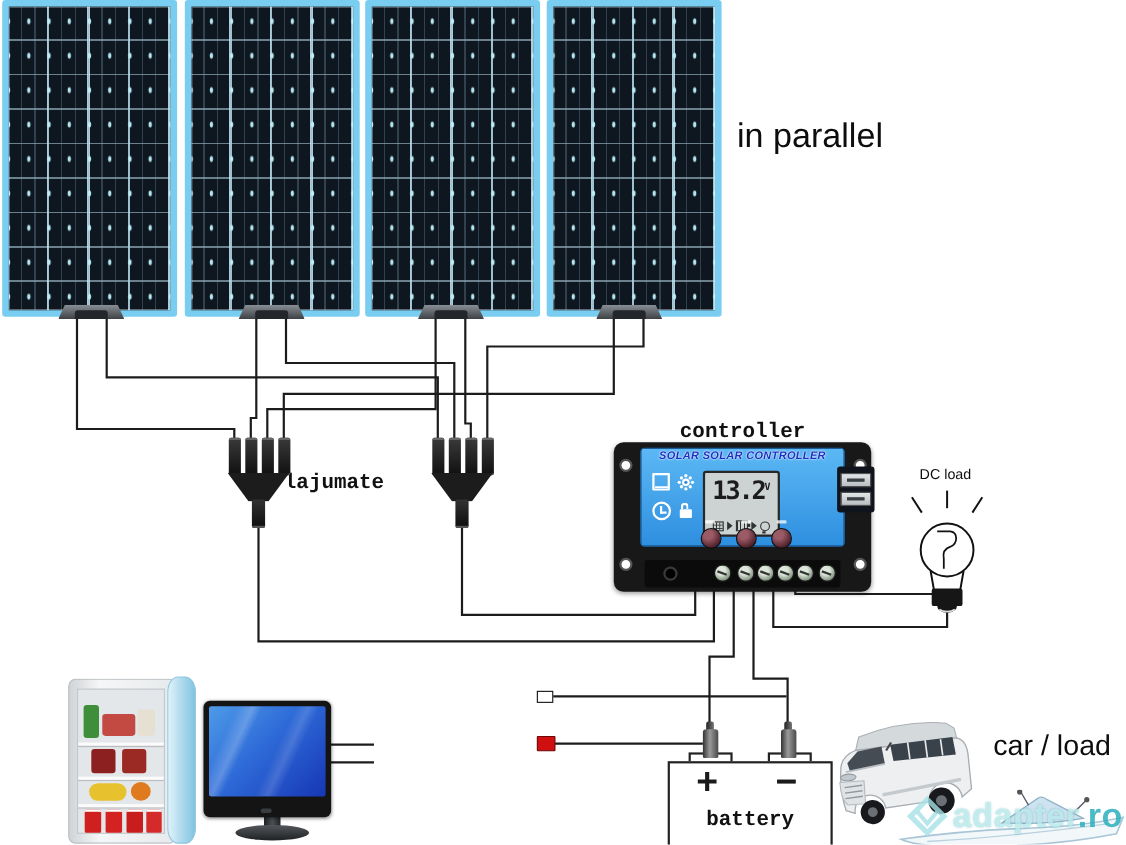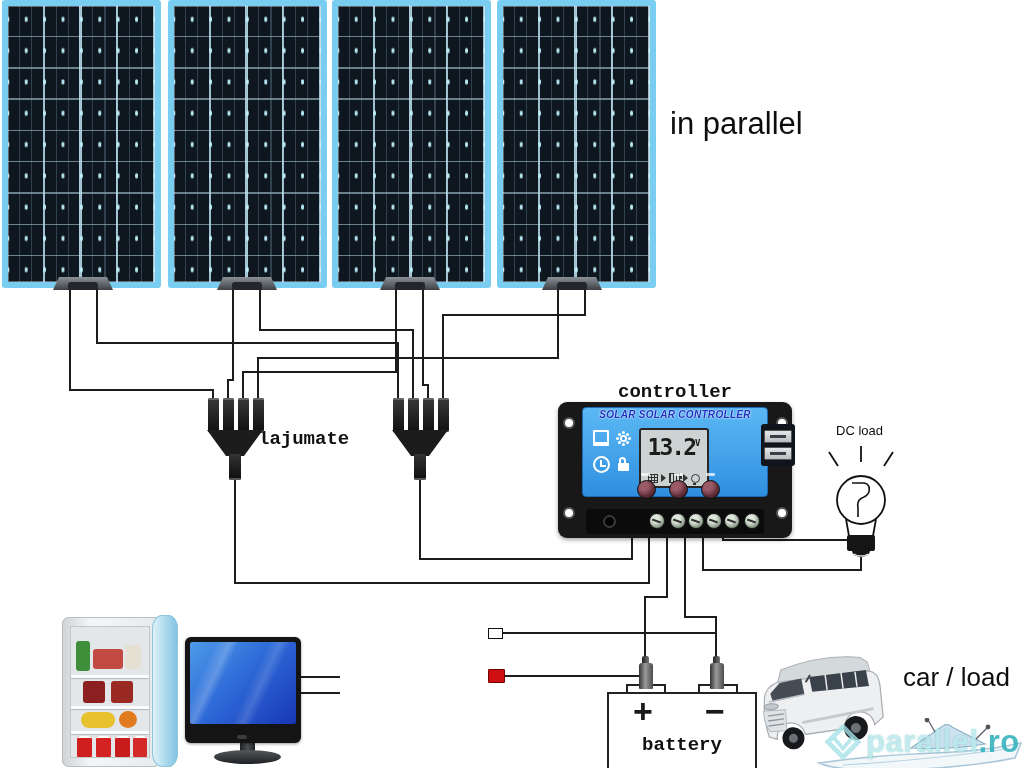--- a/index.html
+++ b/index.html
@@ -356,16 +356,16 @@
       <circle cx="173" cy="9" r="2.4" fill="#555"></circle>
     <path d="M4,45 Q60,37 120,35 Q170,33 206,25 L200,40 Q140,52 60,52 Q20,52 4,45 Z" fill="#f2f7fa" stroke="#a9c6d8" stroke-width="1.5"></path>
     <path d="M28,47 Q100,43 192,31" stroke="#b9d2e0" stroke-width="1.2" fill="none"></path>
   </svg>
 
   <div class="watermark">
     <svg width="38" height="40" viewBox="0 0 40 40">
       <path d="M20,4 L36,20 L20,36 L4,20 Z" fill="none" stroke="rgba(165,225,230,.9)" stroke-width="5"></path>
       <path d="M10,15 L20,27 L30,15" fill="none" stroke="rgba(165,225,230,.9)" stroke-width="4"></path>
     </svg>
-    <div class="wm-text"><span>parallel</span><span class="wm-ro">.ro</span></div>
+    <div class="wm-text"><span>adapter</span><span class="wm-ro">.ro</span></div>
   </div>
 
 </div>
 
 </body></html>

